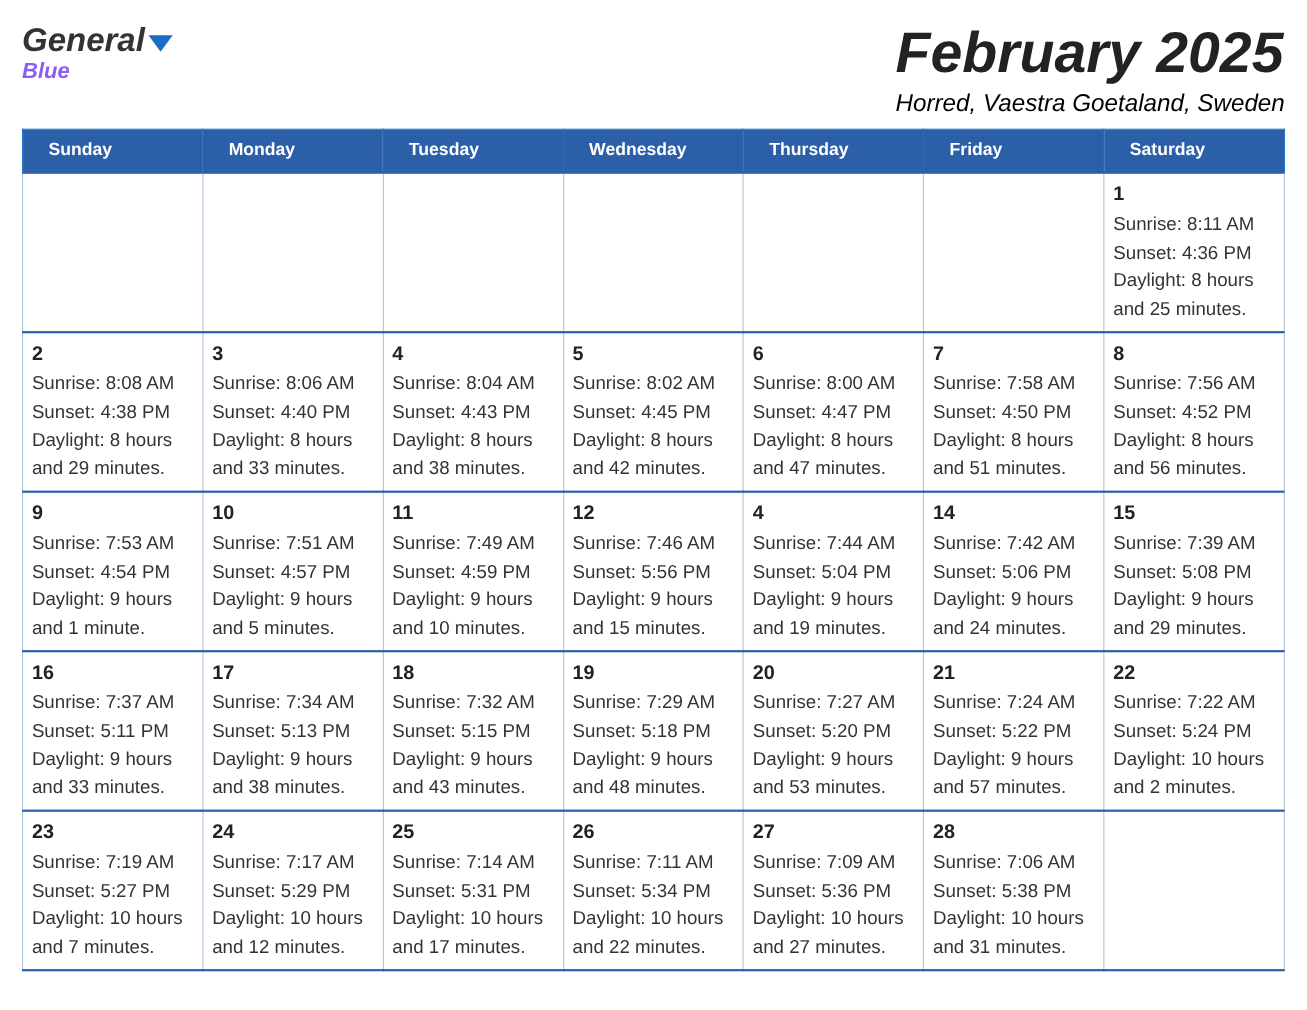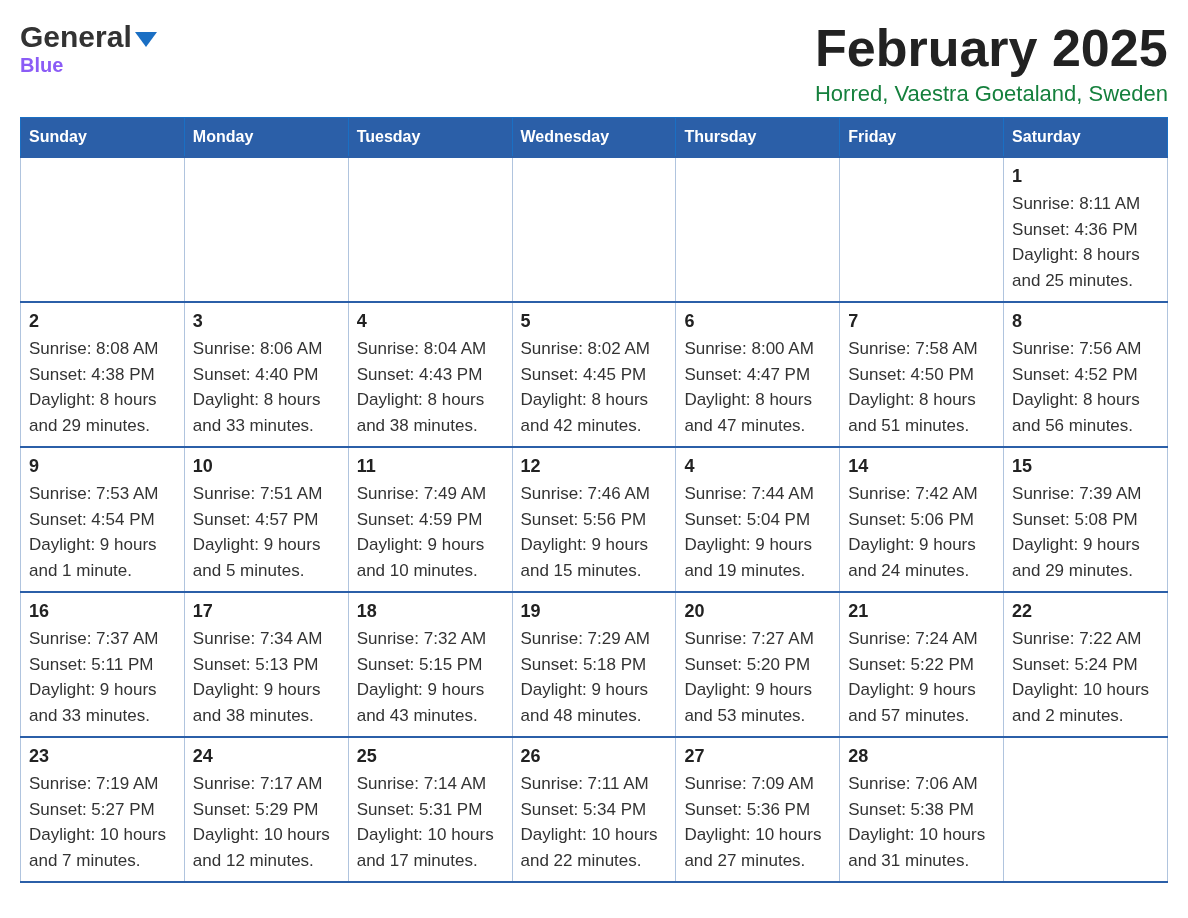--- a/index.html
+++ b/index.html
@@ -8,51 +8,52 @@
       background: #fff;
       padding: 20px;
       width: 1188px;
       min-height: 918px;
     }
     .header {
       display: flex;
       justify-content: space-between;
       align-items: flex-start;
       margin-bottom: 10px;
+      font-style: italic;
     }
     .logo {
       display: flex;
       flex-direction: column;
       align-items: flex-start;
     }
     .title-block {
       text-align: left;
     }
     .main-title {
       font-size: 52px;
       font-weight: bold;
       color: #222;
       line-height: 1.1;
     }
     .subtitle {
       font-size: 22px;
-      color: #15803d;
+      color: #000000;
       margin-top: 4px;
     }
     .calendar {
       width: 100%;
       border-collapse: collapse;
       border: 1px solid #1a6fc4;
     }
     .calendar th {
       background-color: #2b5fa8;
       color: #fff;
       font-size: 16px;
       font-weight: bold;
-      padding: 10px 8px;
+      padding: 10px 23px;
       text-align: left;
       border: 1px solid #1a6fc4;
     }
     .calendar td {
       vertical-align: top;
       padding: 8px;
       border: 1px solid #b0c4de;
       width: calc(100% / 7);
       min-height: 100px;
       font-size: 13px;

